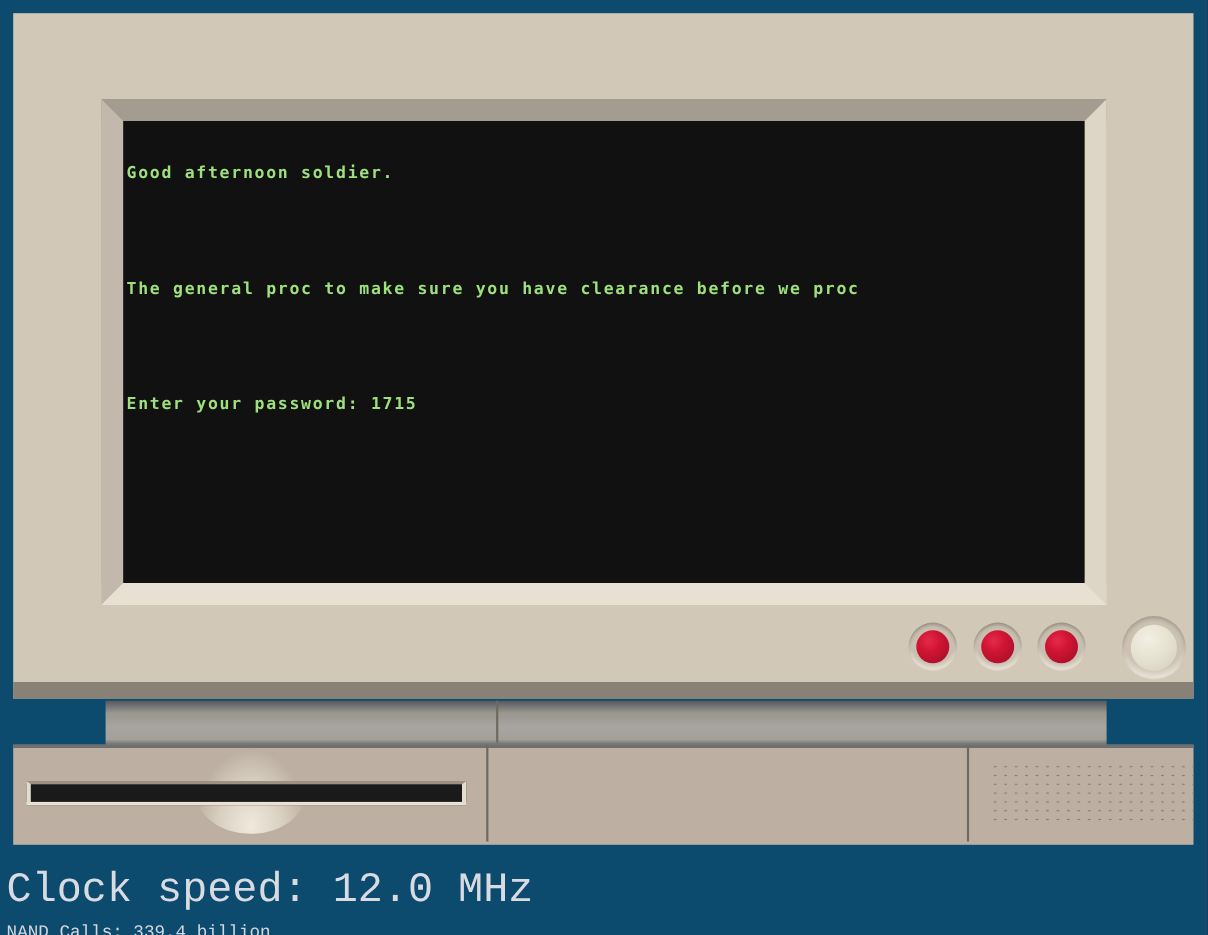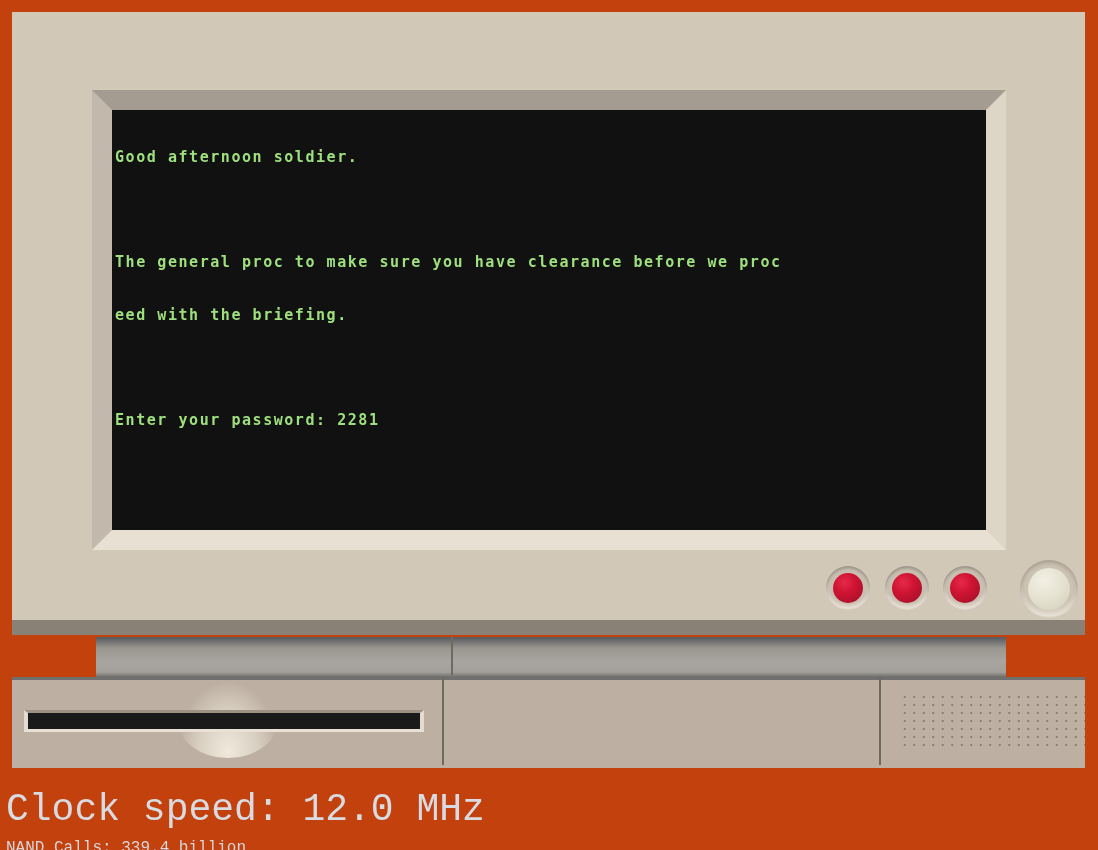--- a/index.html
+++ b/index.html
@@ -12,21 +12,21 @@
     height: 850px;
     position: relative;
     overflow: hidden;
     font-family: "DejaVu Sans Mono", monospace;
   }
 
   
   #scene {
     position: absolute;
     inset: 0;
-    background: #c2410c;
+    background: #0c4a6e;
     padding-left: 43px;
   }
 
   
   #monitor-case {
     position: absolute;
     left: 12px;
     top: 12px;
     width: 1073px;
     height: 623px;
@@ -236,23 +236,22 @@
   <div id="monitor-case"></div>
   <div id="monitor-case-lip"></div>
 
   <div id="screen-bezel"></div>
 
   <div id="screen">
     <div id="terminal">
       <div class="ln">Good afternoon soldier.</div>
       <div class="ln"></div>
       <div class="ln">The general proc to make sure you have clearance before we proc</div>
-      <div class="ln">eed with the briefing.</div>
       <div class="ln"></div>
-      <div class="ln">Enter your password: 2281</div>
+      <div class="ln">Enter your password: 1715</div>
       <div class="ln"></div>
       
       
       
     </div>
   </div>
 
   <div id="button-row">
     <div class="led-socket" id="led-socket-1">
       <div class="led"></div>

